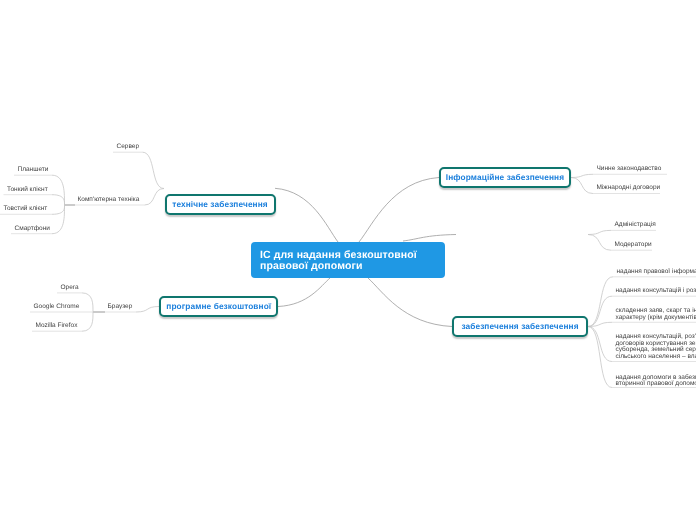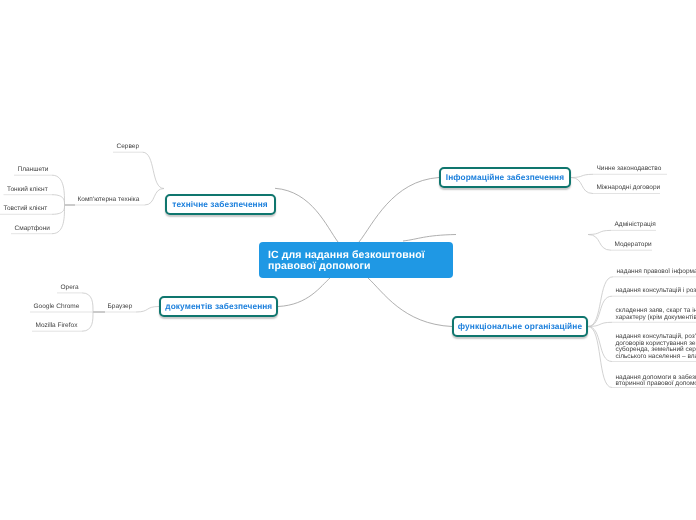--- a/index.html
+++ b/index.html
@@ -71,27 +71,27 @@
       <path class="lk u" d="M612.0,361.5 L700.0,361.5"></path>
       <path class="lk c" d="M588.0,326.5 C602.9,326.5 597.1,387.5 612.0,387.5"></path>
       <path class="lk u" d="M612.0,387.5 L700.0,387.5"></path>
       <path class="lk r" d="M275.0,188.3 C311.9,191.0 326.8,227.1 338.0,242.0"></path>
       <path class="lk r" d="M278.0,306.5 C308.4,305.1 320.8,285.9 330.0,278.0"></path>
       <path class="lk r" d="M439.0,177.5 C392.2,180.7 373.2,224.1 359.0,242.0"></path>
       <path class="lk r" d="M456.0,234.5 C424.2,235.2 418.9,239.1 403.0,241.0"></path>
       <path class="lk r" d="M452.0,326.5 C402.9,324.1 382.9,291.5 368.0,278.0"></path>
   </svg>
 
-  <div class="root-node" style="left:251px;top:242px;width:194px;height:36px;margin-left:8px;">ІС для надання безкоштовної
+  <div class="root-node" style="left:251px;top:242px;width:194px;height:36px;">ІС для надання безкоштовної
 правової допомоги</div>
 
   <div class="b1" style="left:164.5px;top:194px;width:111px;height:20.6px;">технічне забезпечення</div>
-  <div class="b1" style="left:159.3px;top:296.3px;width:119px;height:20.6px;">документів забезпечення</div>
+  <div class="b1" style="left:159.3px;top:296.3px;width:119px;height:20.6px;">програмне безкоштовної</div>
   <div class="b1" style="left:438.8px;top:167.3px;width:132.4px;height:20.6px;">Інформаційне забезпечення</div>
-  <div class="b1" style="left:451.8px;top:316.3px;width:136.4px;height:20.6px;">функціональне організаційне</div>
+  <div class="b1" style="left:451.8px;top:316.3px;width:136.4px;height:20.6px;">забезпечення забезпечення</div>
 
   <div class="lbl" style="left:116.5px;top:144px;">Сервер</div>
   <div class="lbl" style="left:77.5px;top:196.8px;">Комп'ютерна техніка</div>
   <div class="lbl" style="left:17.5px;top:167px;">Планшети</div>
   <div class="lbl" style="left:7px;top:186.5px;">Тонкий клієнт</div>
   <div class="lbl" style="left:3.5px;top:206.1px;">Товстий клієнт</div>
   <div class="lbl" style="left:14.5px;top:225.5px;">Смартфони</div>
   <div class="lbl" style="left:107.5px;top:303.8px;">Браузер</div>
   <div class="lbl" style="left:60.5px;top:284.7px;">Opera</div>
   <div class="lbl" style="left:33.5px;top:303.8px;">Google Chrome</div>

